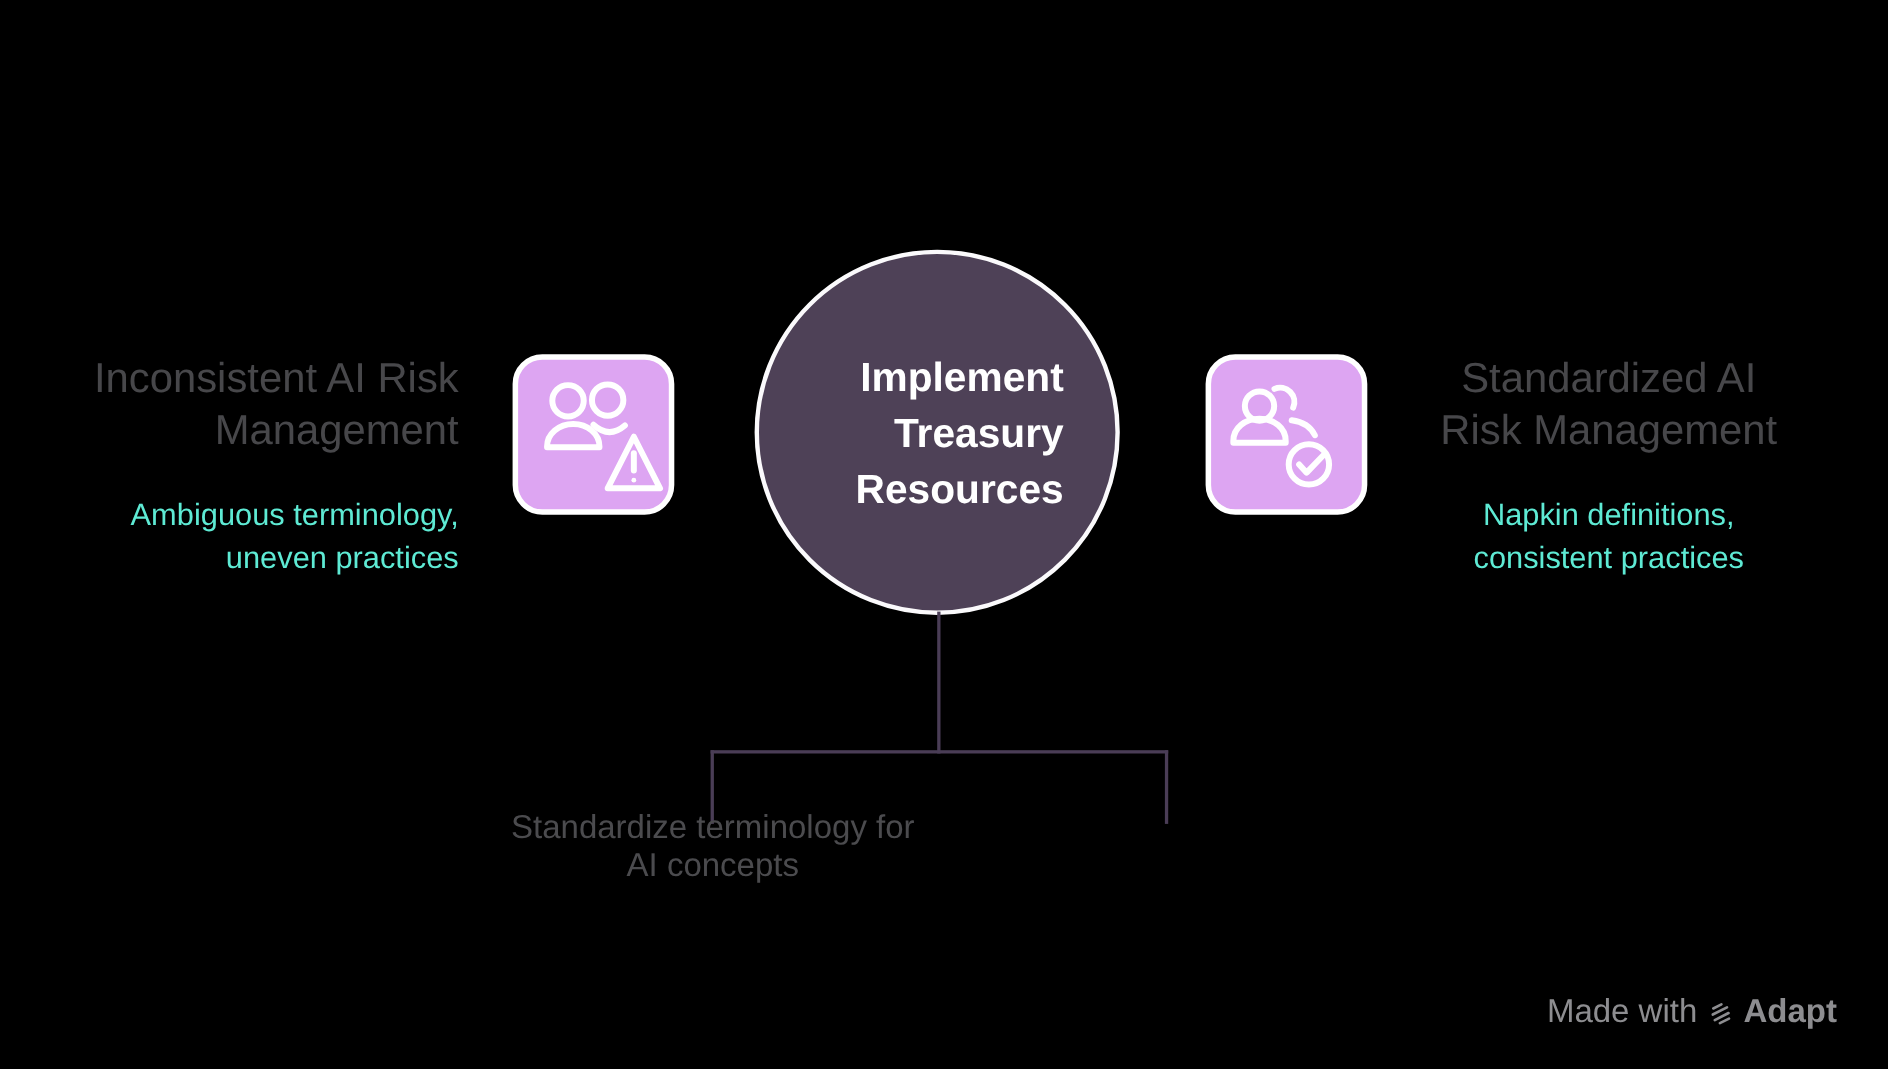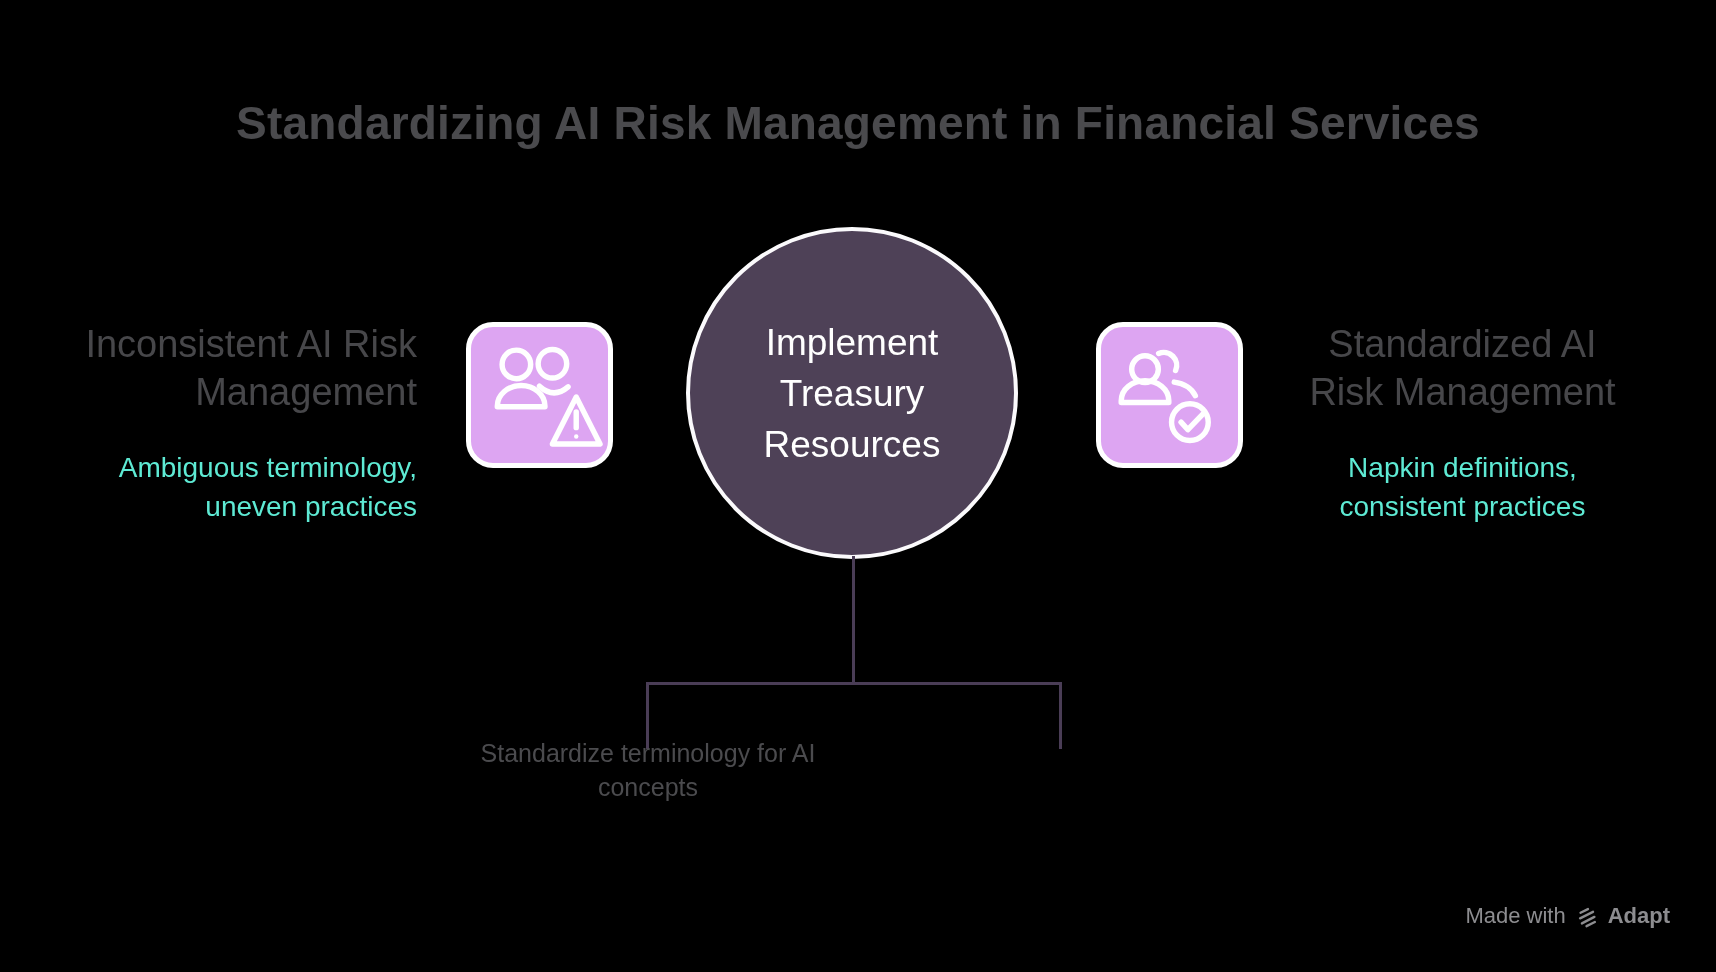--- a/index.html
+++ b/index.html
@@ -76,73 +76,72 @@
     box-sizing: border-box;
     background: #4e4157;
     border: 4px solid #fbfafc;
     border-radius: 50%;
     display: flex;
     align-items: center;
     justify-content: center;
   }
   .circle-label {
     width: 230px;
-    text-align: center;
+    text-align: right;
     font-size: 37px;
-    font-weight: 400;
+    font-weight: 700;
     color: #ffffff;
     line-height: 51px;
   }
 
   
   .line {
     position: absolute;
     background: #4a3d56;
   }
   .line.stem       { left: 852px;  top: 556px; width: 3px;   height: 129px; }
   .line.hbar       { left: 646px;  top: 682px; width: 416px; height: 3px;  }
   .line.drop-left  { left: 646px;  top: 682px; width: 3px;   height: 67px; }
   .line.drop-right { left: 1059px; top: 682px; width: 3px;   height: 67px; }
 
   
   .branch-label {
     position: absolute;
     top: 736px;
     width: 400px;
     text-align: center;
-    font-size: 25px;
+    font-size: 30px;
     font-weight: 400;
     color: #4b4b4e;
     line-height: 34px;
   }
   .branch-label.b0 { left: 448px; }
   .branch-label.b1 { left: 860px; }
 
   
   .credit {
     position: absolute;
     top: 903px;
     right: 46px;
     display: flex;
     align-items: center;
     gap: 9px;
     color: #8d8d90;
-    font-size: 22px;
+    font-size: 30px;
     text-decoration: none;
     cursor: pointer;
   }
   .credit .brand { font-weight: 600; }
   .credit svg { display: block; }
 </style>
 </head>
 <body>
 
 <div class="canvas">
 
-  <h1 class="title">Standardizing AI Risk Management in Financial Services</h1>
 
   <div class="side-block left heading-pos side-heading">Inconsistent AI Risk Management</div>
   <div class="side-block left desc-pos-left side-desc">Ambiguous terminology, uneven practices</div>
 
   <div class="icon-card left-card">
     <svg viewBox="0 0 100 100" fill="none" stroke="#ffffff" stroke-width="4" stroke-linecap="round" stroke-linejoin="round">
       <circle cx="33" cy="27.5" r="10.5"></circle>
       <circle cx="59.5" cy="27" r="10.5"></circle>
       <path d="M19 58 a17.5 15 0 0 1 35 0 l0 0.6 -35 0 z"></path>
       <path d="M50 43.5 q10.5 9.5 21 0.5"></path>

